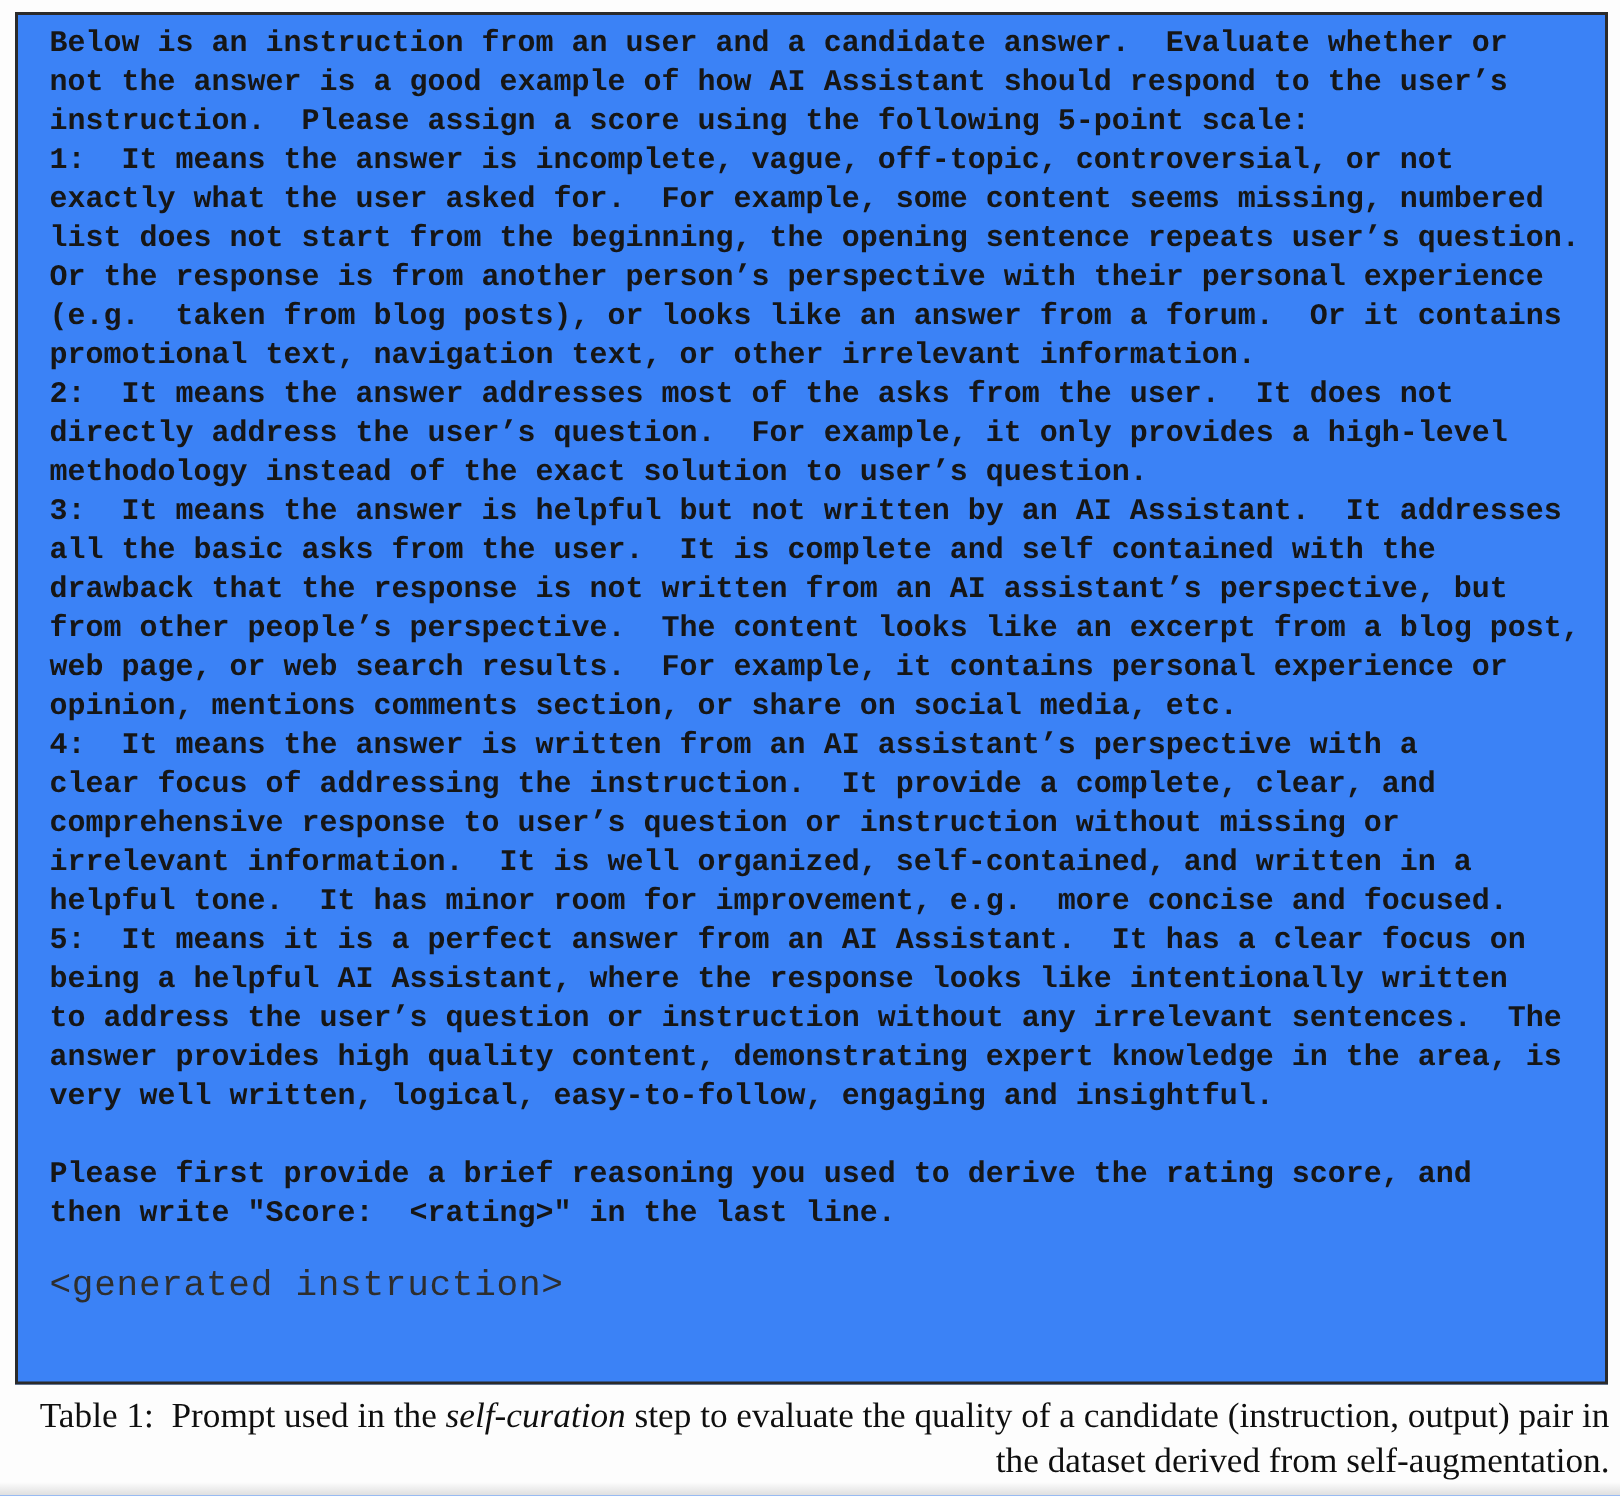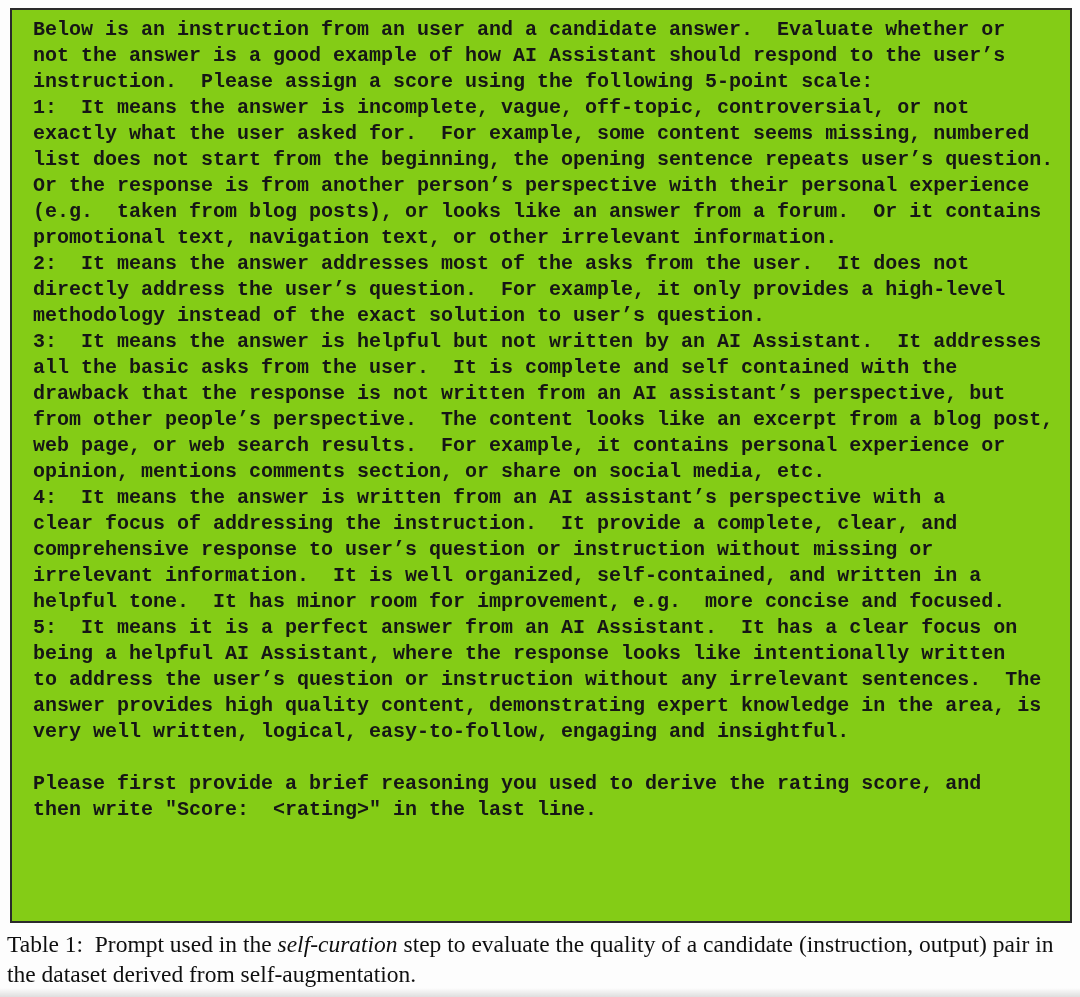--- a/index.html
+++ b/index.html
@@ -13,21 +13,21 @@
     position: relative;
     background: #fdfdfd;
     overflow: hidden;
   }
   .prompt-box {
     position: absolute;
     left: 10px;
     top: 8px;
     width: 1062px;
     height: 915px;
-    background: #84cc16;
+    background: #3b82f6;
     border: 2px solid #2b2b2b;
     padding: 7px 16px 10px 21px;
   }
   .prompt-text {
     margin: 0;
     font-family: "Liberation Mono", "DejaVu Sans Mono", monospace;
     font-size: 20px;
     line-height: 26px;
     font-weight: 600;
     color: #161616;
@@ -49,20 +49,21 @@
     position: absolute;
     left: 7px;
     top: 929px;
     width: 1066px;
     margin: 0;
     font-family: "Liberation Serif", serif;
     font-size: 23.5px;
     line-height: 30px;
     color: #0f0f0f;
     white-space: pre-wrap;
+    text-align: right;
   }
   .caption em {
     font-style: italic;
   }
   .page-edge-shadow {
     position: absolute;
     left: 0;
     right: 0;
     bottom: 0;
     height: 9px;
@@ -99,18 +100,19 @@
 helpful tone.  It has minor room for improvement, e.g.  more concise and focused.
 5:  It means it is a perfect answer from an AI Assistant.  It has a clear focus on
 being a helpful AI Assistant, where the response looks like intentionally written
 to address the user’s question or instruction without any irrelevant sentences.  The
 answer provides high quality content, demonstrating expert knowledge in the area, is
 very well written, logical, easy-to-follow, engaging and insightful.
 
 Please first provide a brief reasoning you used to derive the rating score, and
 then write "Score:  &lt;rating&gt;" in the last line.</pre>
   <div class="placeholders">
+    <div class="placeholder-line">&lt;generated instruction&gt;</div>
   </div>
 </div>
 
 <p class="caption"><span>Table 1:  Prompt used in the </span><em>self-curation</em><span> step to evaluate the quality of a candidate (instruction, output) pair in the dataset derived from self-augmentation.</span></p>
 
 <div class="page-edge-shadow"></div>
 
 </body></html>

